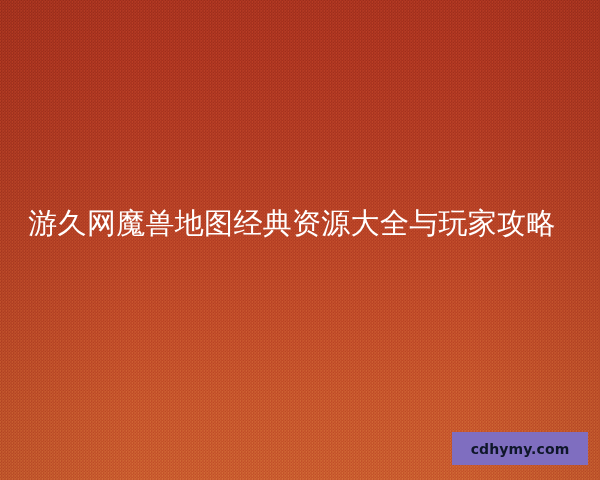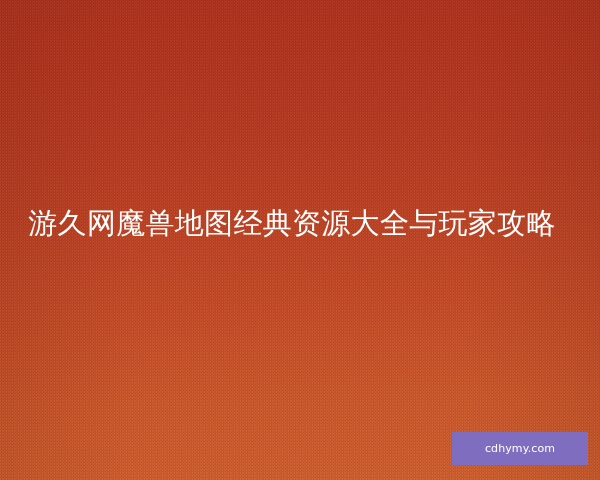--- a/index.html
+++ b/index.html
@@ -87,25 +87,25 @@
     top: 432px;
     width: 136px;
     height: 33px;
     background: #7f6ec0;
     display: flex;
     align-items: center;
     justify-content: center;
   }
 
   #watermark-text {
-    color: #ffffff;
-    font-size: 11px;
+    color: #0f172a;
+    font-size: 14px;
     line-height: 1;
     letter-spacing: 0.1px;
-    font-weight: 400;
+    font-weight: 700;
   }
 </style>
 </head>
 <body>
 
 <div id="banner">
 
   <div id="vignette"></div>
   <div id="grain"></div>
 

